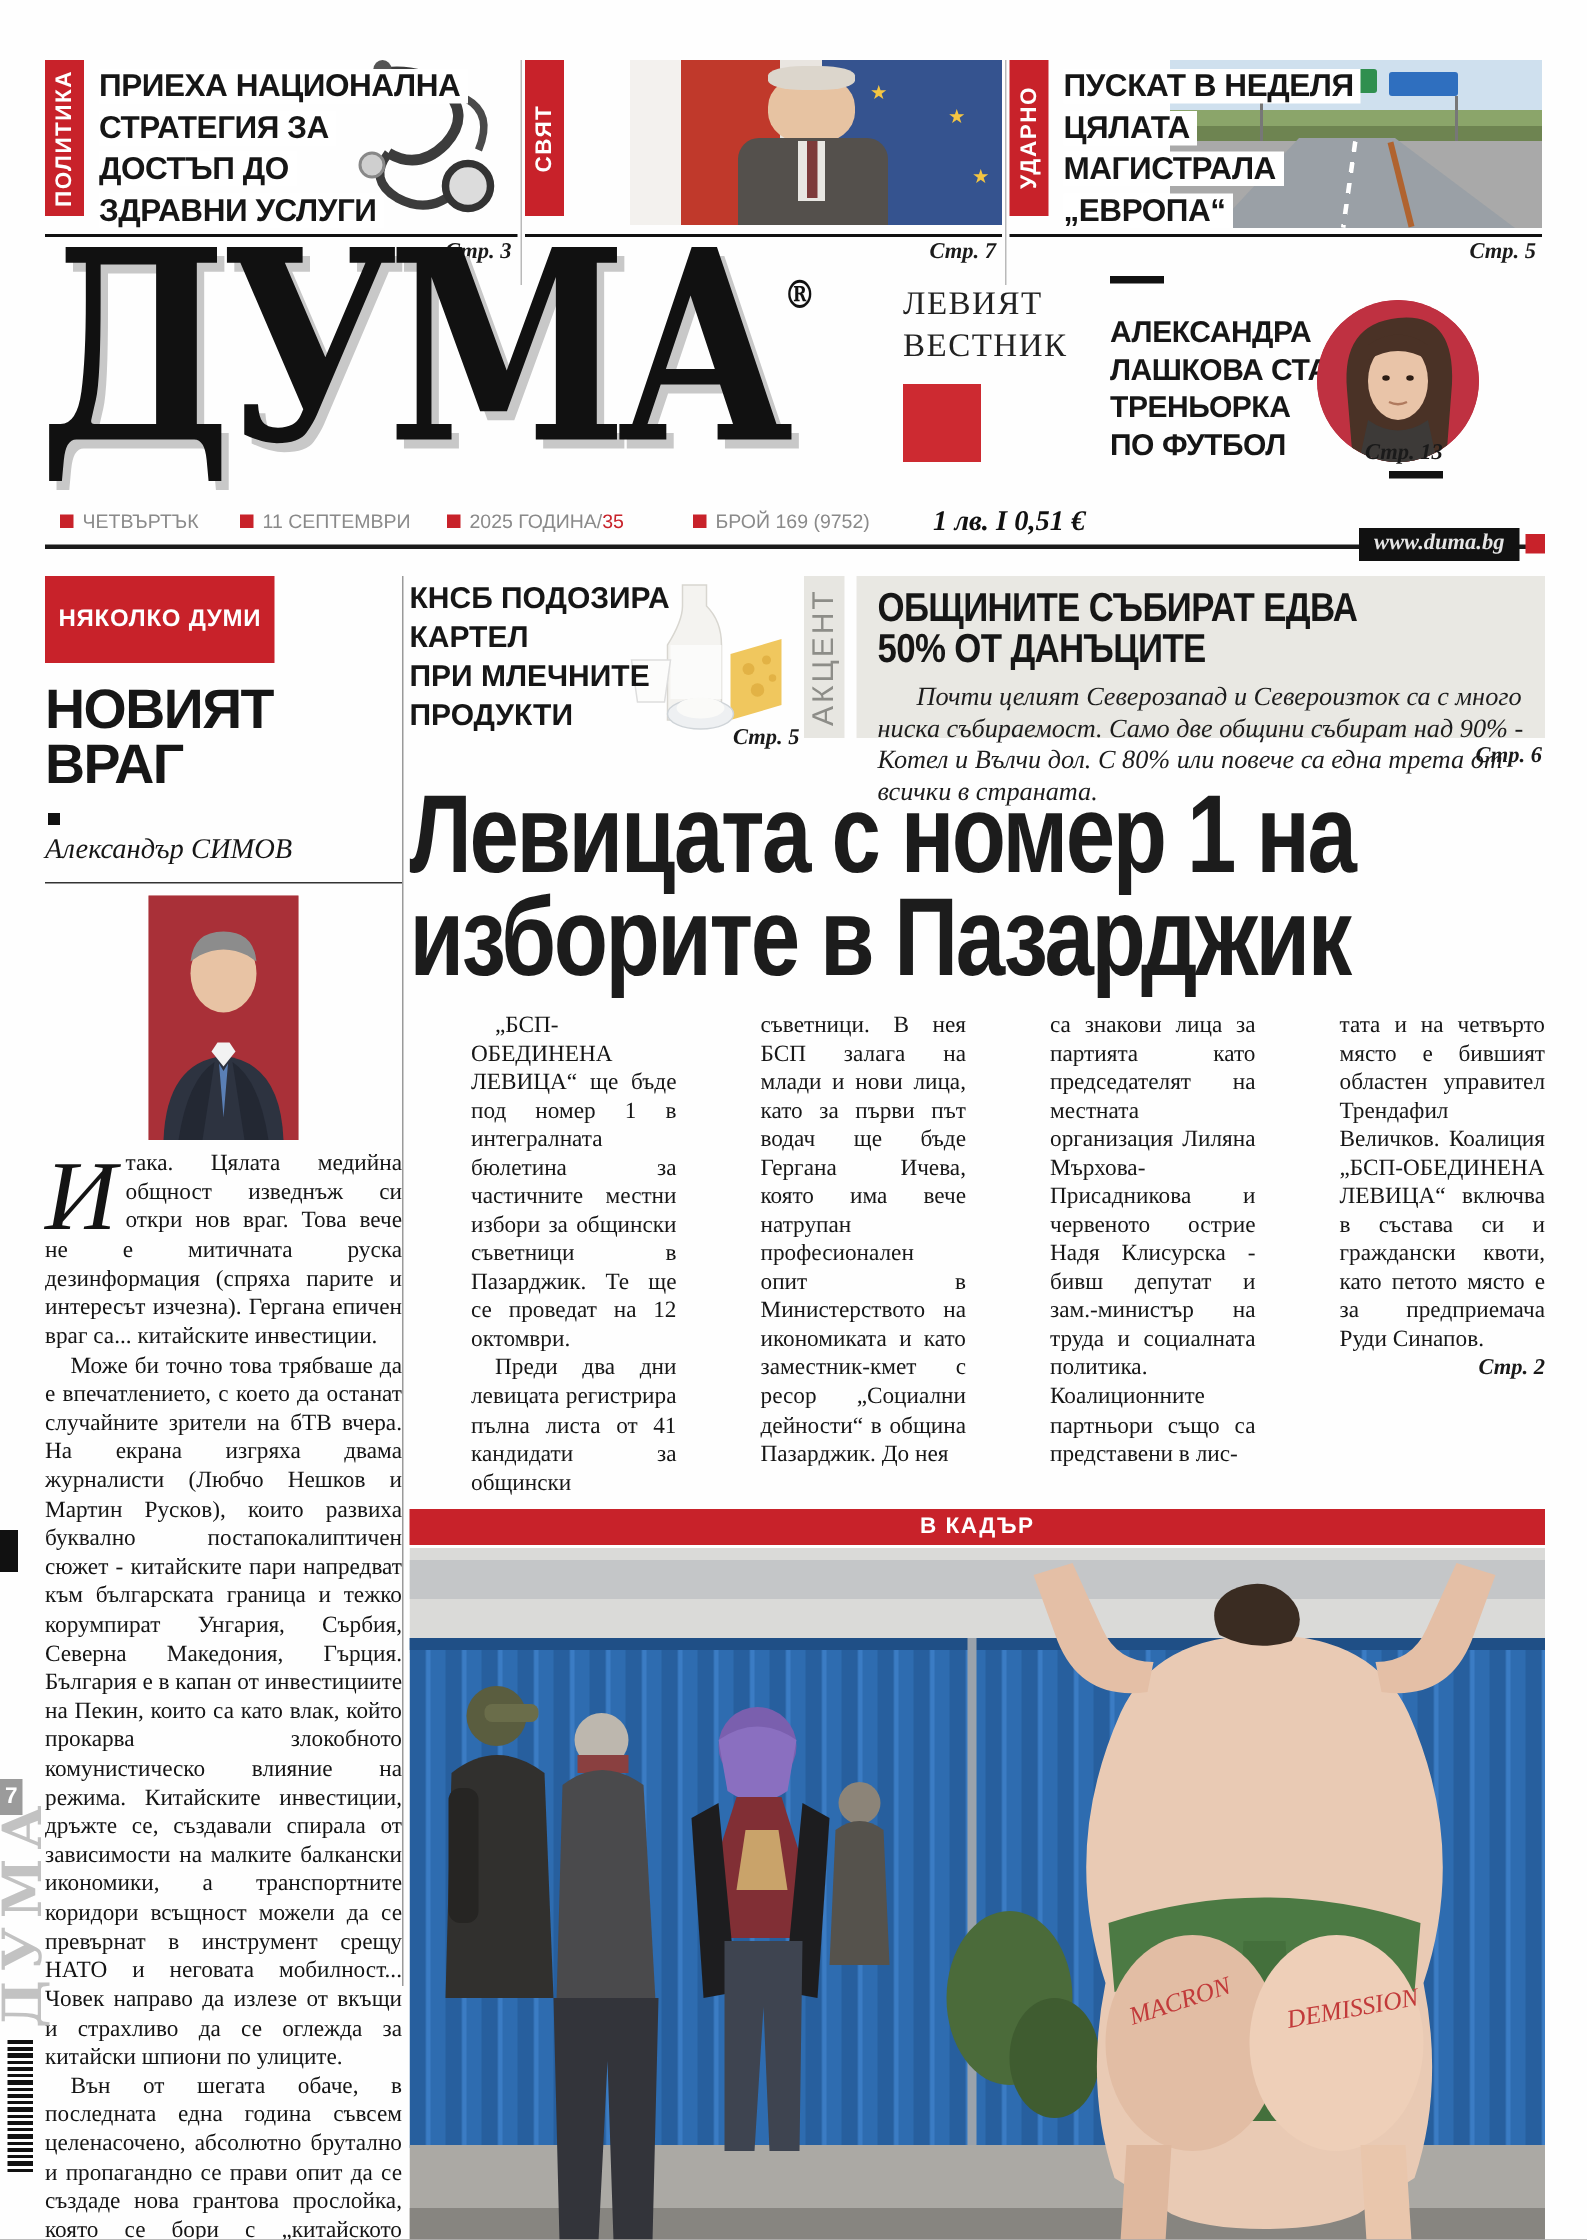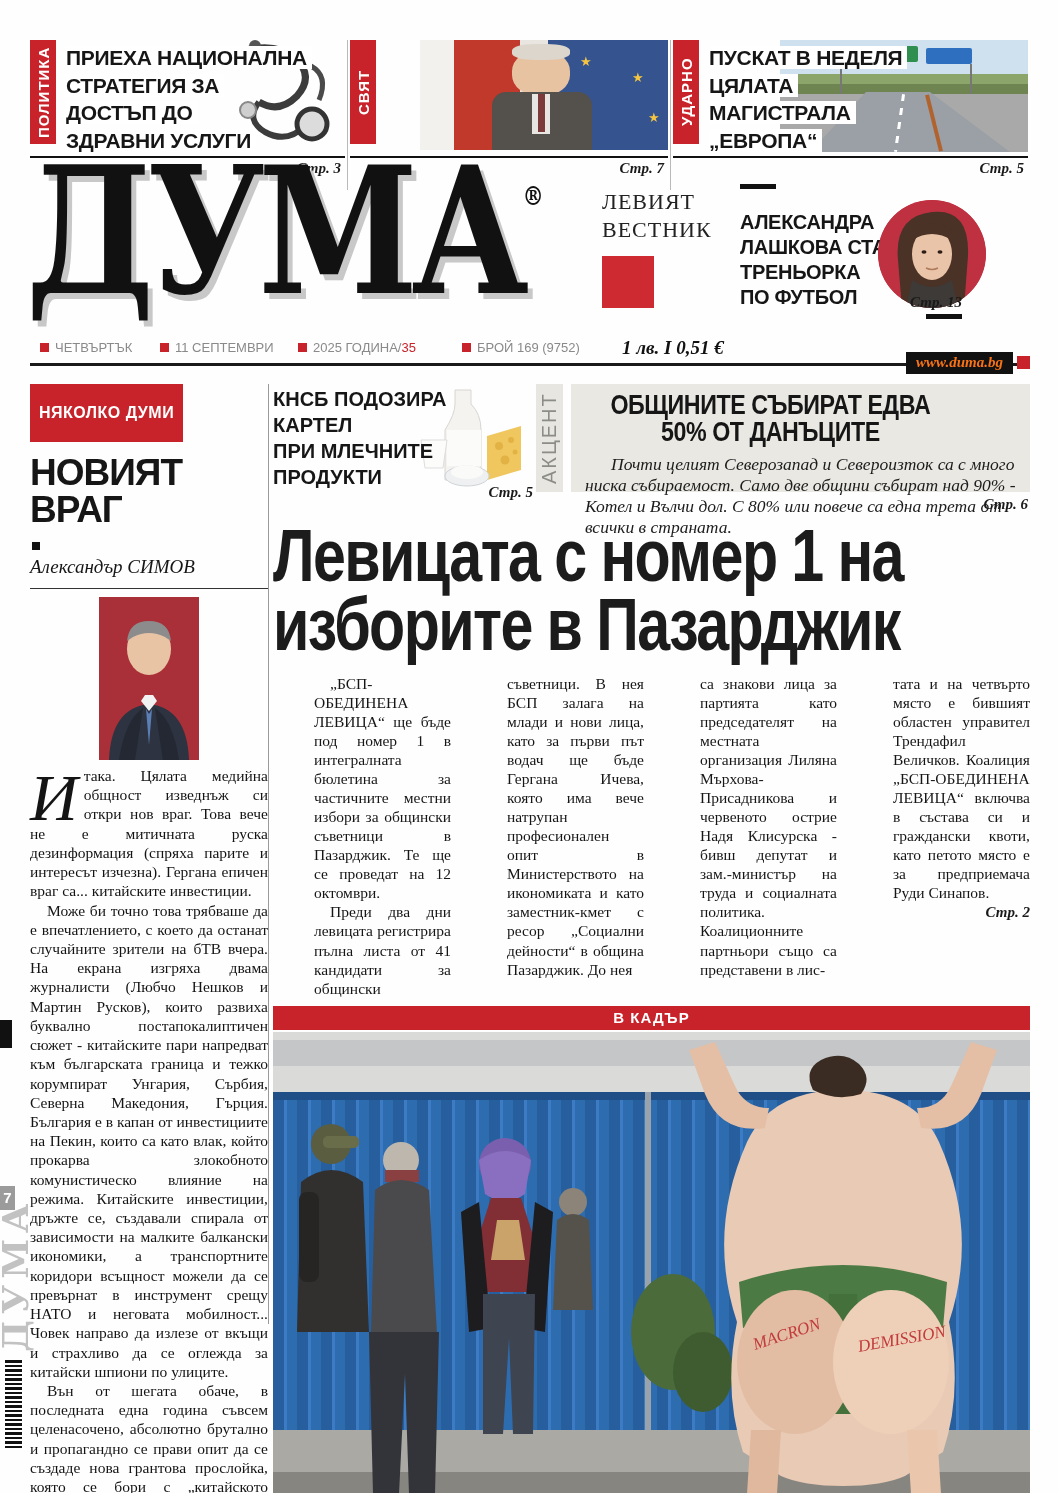--- a/index.html
+++ b/index.html
@@ -50,21 +50,21 @@
   #promo-page { position:absolute; left:880px; top:122px; }
 
   
   #dateline { position:absolute; top:337px; left:30px; width:1000px; height:24px;
     font:13px "Liberation Sans", sans-serif; color:#8a8a8a; }
   .dl-item { position:absolute; top:3px; display:flex; align-items:center; gap:6px; }
   .bullet { width:9px; height:9px; background:#c8222a; display:inline-block; }
   .dl-red { color:#c8222a; }
   #price { position:absolute; left:592px; top:0; font:bold italic 19px "Liberation Serif", serif; color:#111; }
   #main-rule { position:absolute; top:363px; left:30px; width:1000px; height:3px; background:#1a1a1a; }
-  #site-tab { position:absolute; top:352px; right:45px; background:#111; color:#f97316;
+  #site-tab { position:absolute; top:352px; right:45px; background:#111; color:#e5e5e5;
     font:bold italic 15px "Liberation Serif", serif; padding:2px 10px 3px; }
   #site-sq { position:absolute; top:356px; right:28px; width:13px; height:13px; background:#c8222a; }
 
   
   #left-col { position:absolute; left:30px; top:384px; width:238px; }
   #col-divider { position:absolute; left:268px; top:384px; width:1px; height:940px; background:#9a9a9a; }
   #kicker { display:inline-block; background:#c8222a; color:#fff; font:bold 16px "Liberation Sans", sans-serif;
     padding:20px 9px; letter-spacing:.5px; }
   #op-title { font:bold 37px/1 "Liberation Sans", sans-serif; letter-spacing:-1px; margin-top:12px; }
   .sq8 { width:8px; height:8px; background:#111; margin:14px 0 6px 2px; }
@@ -78,21 +78,21 @@
   
   #right-col { position:absolute; left:273px; top:384px; width:757px; }
   #row1 { position:relative; height:122px; }
   #milk-title { position:absolute; left:0; top:2px; font:bold 20px/1.3 "Liberation Sans", sans-serif; z-index:2; }
   #milk-img { position:absolute; left:130px; top:0; width:130px; height:104px; }
   #milk-page { position:absolute; left:150px; top:100px; width:110px; }
   #akcent-strip { position:absolute; left:263px; top:0; width:27px; height:108px; background:#e7e6e1;
     color:#8d8d88; font:20px "Liberation Sans", sans-serif; letter-spacing:2px;
     writing-mode:vertical-rl; transform:rotate(180deg); display:flex; align-items:center; justify-content:center; }
   #akcent-box { position:absolute; left:298px; top:0; right:0; height:108px; background:#e9e8e3; padding:8px 14px 0; }
-  #akcent-title { font:bold 27px/1 "Liberation Sans", sans-serif; letter-spacing:-.5px;text-align:center; }
+  #akcent-title { font:bold 27px/1 "Liberation Sans", sans-serif; letter-spacing:-.5px; }
   #akcent-deck { margin-top:8px; font:italic 17.5px/1.2 "Liberation Serif", serif; text-indent:26px; color:#1c1c1c; }
   #akcent-page { position:absolute; right:2px; top:112px; width:120px; }
 
   #lead-title { margin-top:16px; font:bold 74px/0.93 "Liberation Sans", sans-serif; letter-spacing:-2px;
     transform:scaleX(.8); transform-origin:0 0; width:125%; color:#1c1c1c; }
   #lead-sub { margin-top:16px; font:27px/1.22 "Liberation Sans", sans-serif; color:#1a1a1a; letter-spacing:-.3px; }
   #lead-cols { display:flex; gap:15px; margin-top:14px; }
   .lead-col { width:178px; font:15.5px/1.23 "Liberation Serif", serif; text-align:justify;margin-left:41px; }
   .lead-col p.ind { text-indent:16px; }
   #lead-page { margin-top:2px; }

